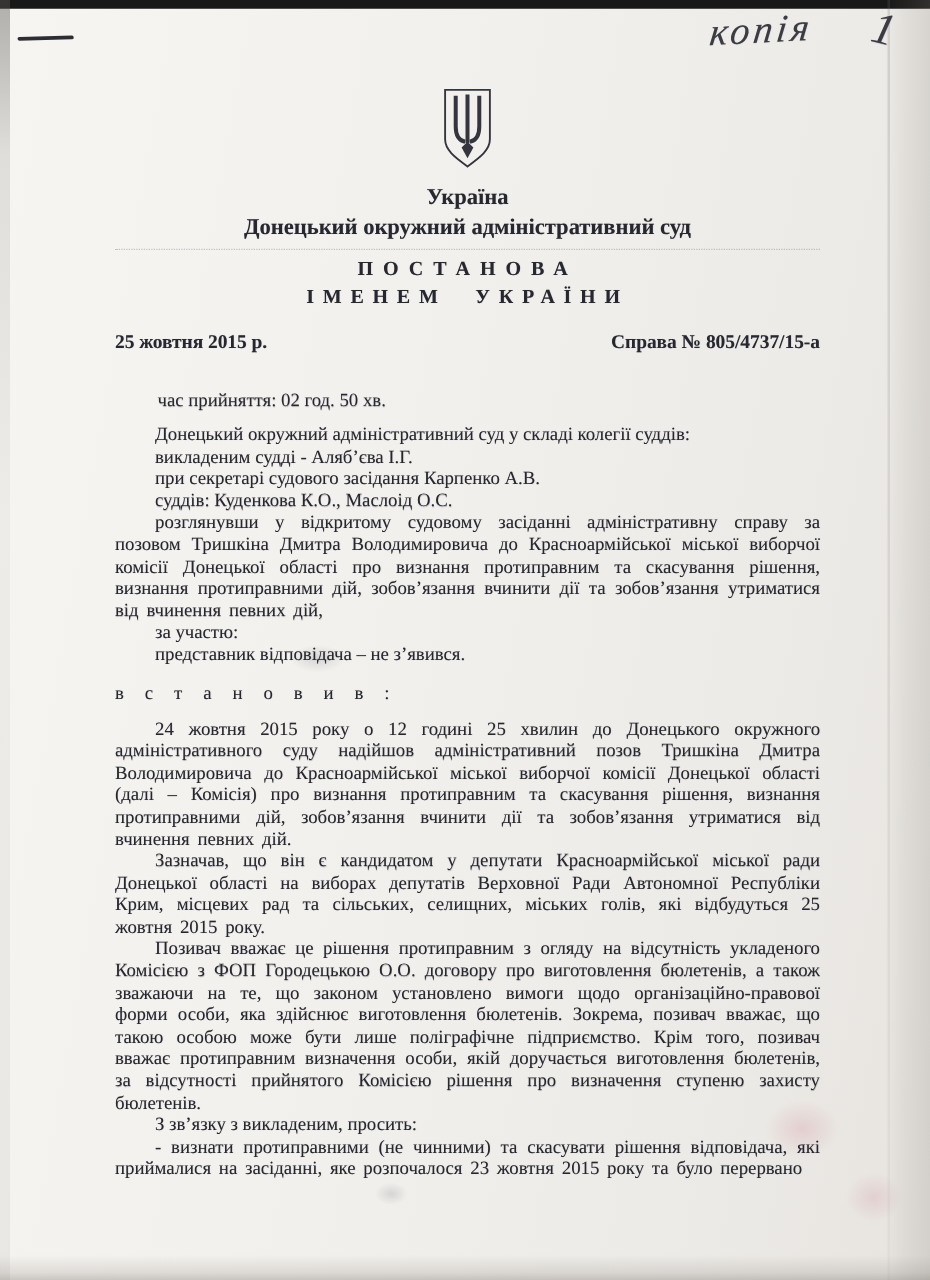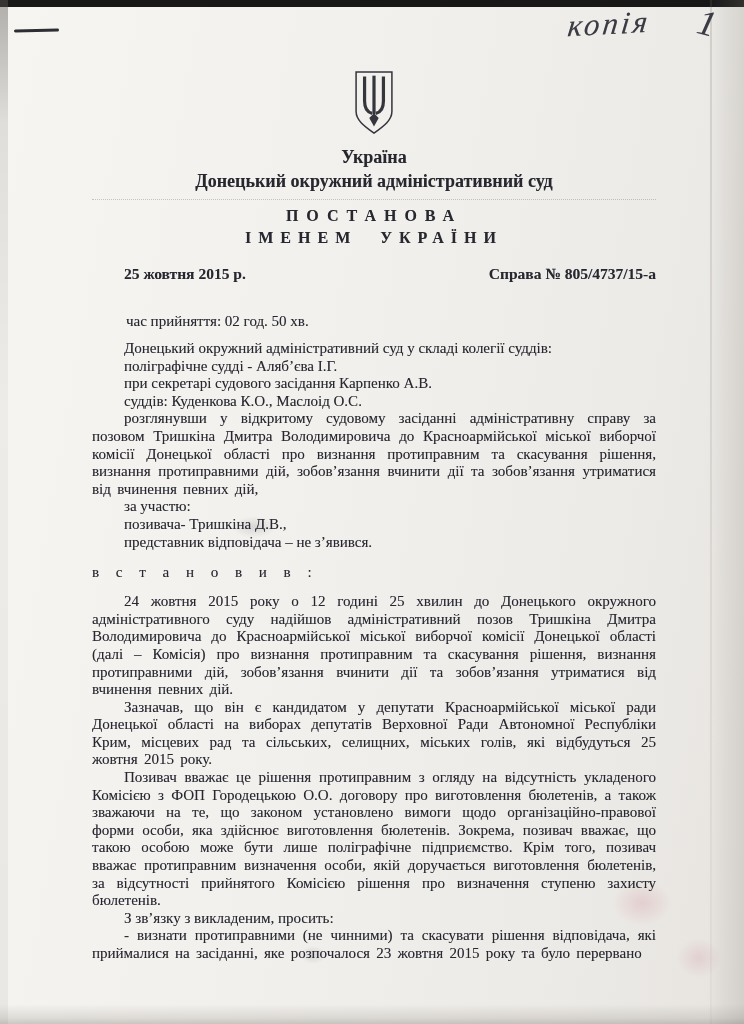--- a/index.html
+++ b/index.html
@@ -36,21 +36,21 @@
   
   .content { position:absolute; left:92px; top:7px; width:564px; }
   .center { text-align:center; }
   .emblem-wrap { margin-top:63px; text-align:center; height:62px; }
   .country { margin-top:13px; font-size:18px; font-weight:bold; line-height:24px; }
   .court-name { font-size:18px; font-weight:bold; line-height:24px; }
   .noise-line { margin-top:6px; border-top:1px dotted rgba(70,70,85,0.28); height:0; }
   .decree-title { margin-top:5px; font-size:16px; font-weight:600; letter-spacing:8px; line-height:21px; }
   .decree-subtitle { margin-top:1px; font-size:16px; font-weight:600; letter-spacing:7px; word-spacing:12px; line-height:21px; }
   .date-row { margin-top:16px; display:flex; justify-content:space-between; align-items:baseline; font-weight:bold; font-size:15.5px; line-height:20px; }
-  .date-row .date { margin-left:32px; }
+  .date-row .date { }
   .time-line { margin-top:28px; margin-left:34px; font-size:15px; line-height:18px; }
 
   .body-text { font-size:15px; line-height:17.6px; }
   .intro-block { margin-top:10px; }
   .line-ind { margin-left:32px; }
   .para { text-align:justify; text-indent:32px; word-spacing:2.5px; }
   .established-heading { margin-top:13px; text-align:left; font-size:15px; letter-spacing:6.5px; }
   .para-first { margin-top:12px; }
   .hand-underline { text-decoration:underline; text-decoration-color:rgba(85,85,98,0.85); text-decoration-thickness:1.8px; text-underline-offset:2px; }
   .emblem-svg { display:inline-block; }
@@ -94,26 +94,25 @@
 
     <div class="date-row doc-text">
       <span class="date">25 жовтня 2015 р.</span>
       <span class="case-number">Справа № 805/4737/15-а</span>
     </div>
 
     <div class="time-line doc-text">час прийняття: 02 год. 50 хв.</div>
 
     <div class="intro-block body-text doc-text">
       <div class="line-ind">Донецький окружний адміністративний суд у складі колегії суддів:</div>
-      <div class="line-ind">поліграфічне судді - Аляб’єва І.Г.</div>
+      <div class="line-ind">викладеним судді - Аляб’єва І.Г.</div>
       <div class="line-ind">при секретарі судового засідання Карпенко А.В.</div>
       <div class="line-ind">суддів: Куденкова К.О., Маслоід О.С.</div>
       <div class="para">розглянувши у відкритому судовому засіданні адміністративну справу за позовом Тришкіна Дмитра Володимировича до Красноармійської міської виборчої комісії Донецької області про визнання протиправним та скасування рішення, визнання протиправними дій, зобов’язання вчинити дії та зобов’язання утриматися від вчинення певних дій,</div>
       <div class="line-ind">за участю:</div>
-      <div class="line-ind">позивача- Тришкіна Д.В.,</div>
       <div class="line-ind">представник відповідача – не з’явився.</div>
     </div>
 
     <div class="established-heading doc-text">в с т а н о в и в :</div>
 
     <div class="body-text doc-text">
       <div class="para para-first">24 жовтня 2015 року о 12 годині 25 хвилин до Донецького окружного адміністративного суду надійшов адміністративний позов Тришкіна Дмитра Володимировича до Красноармійської міської виборчої комісії Донецької області (далі – Комісія) про визнання протиправним та скасування рішення, визнання протиправними дій, зобов’язання вчинити дії та зобов’язання утриматися від вчинення певних дій.</div>
       <div class="para">Зазначав, що він є кандидатом у депутати Красноармійської міської ради Донецької області на виборах депутатів Верховної Ради Автономної Республіки Крим, місцевих рад та сільських, селищних, міських голів, які відбудуться 25 жовтня 2015 року.</div>
       <div class="para">Позивач вважає це рішення протиправним з огляду на відсутність укладеного Комісією з ФОП Городецькою О.О. договору про виготовлення бюлетенів, а також зважаючи на те, що законом установлено вимоги щодо організаційно-правової форми особи, яка здійснює виготовлення бюлетенів. Зокрема, позивач вважає, що такою особою може бути лише поліграфічне підприємство. Крім того, позивач вважає протиправним визначення особи, якій доручається виготовлення бюлетенів, за відсутності прийнятого Комісією рішення про визначення ступеню захисту бюлетенів.</div>
       <div class="line-ind">З зв’язку з викладеним, просить:</div>

